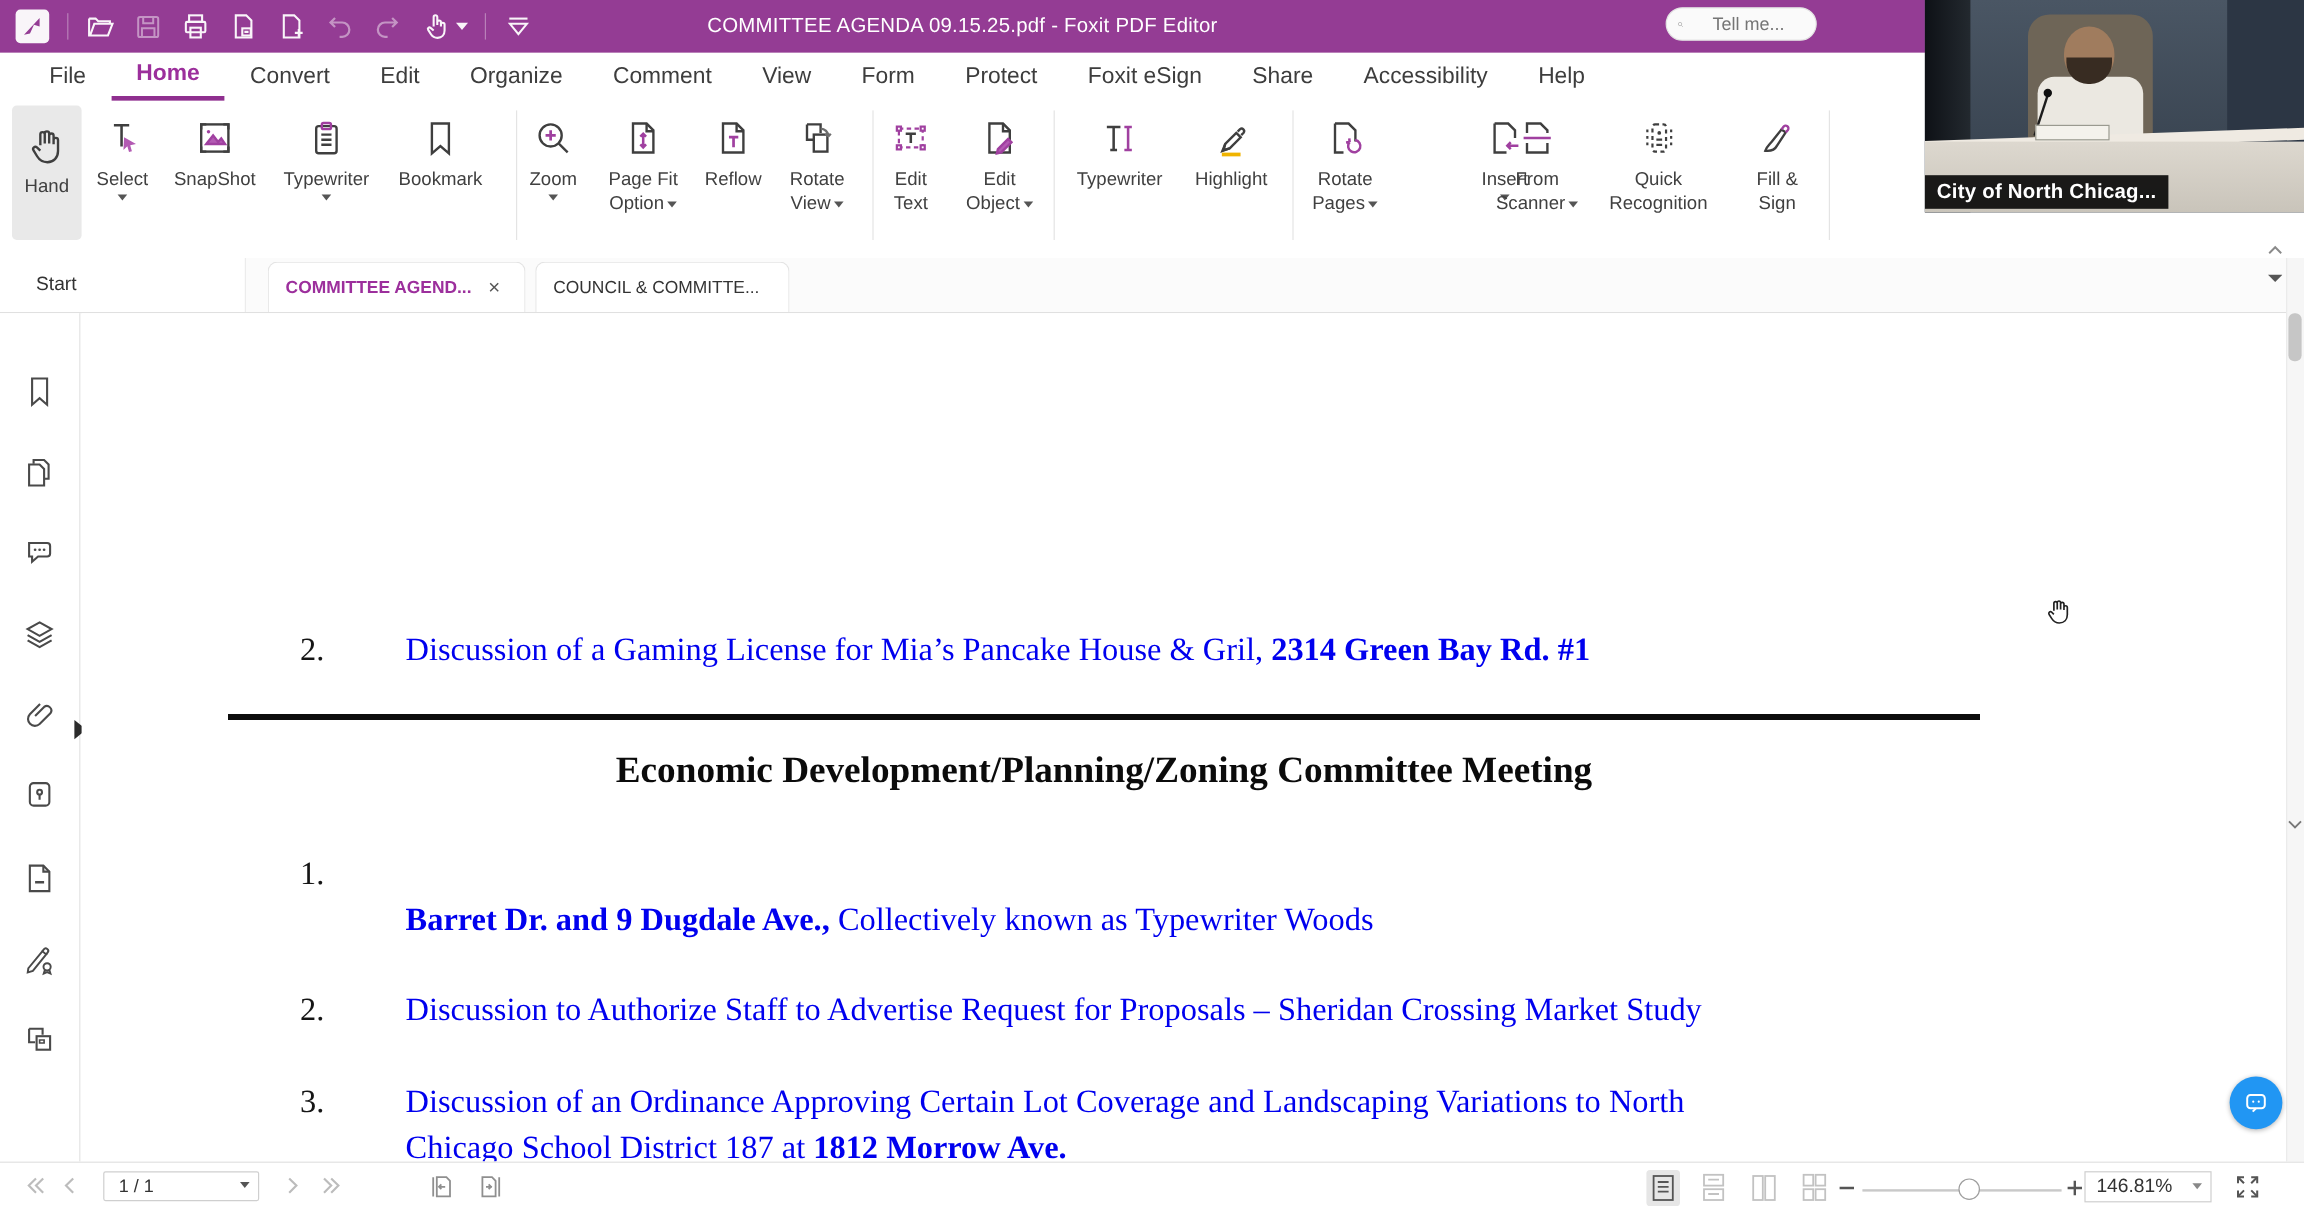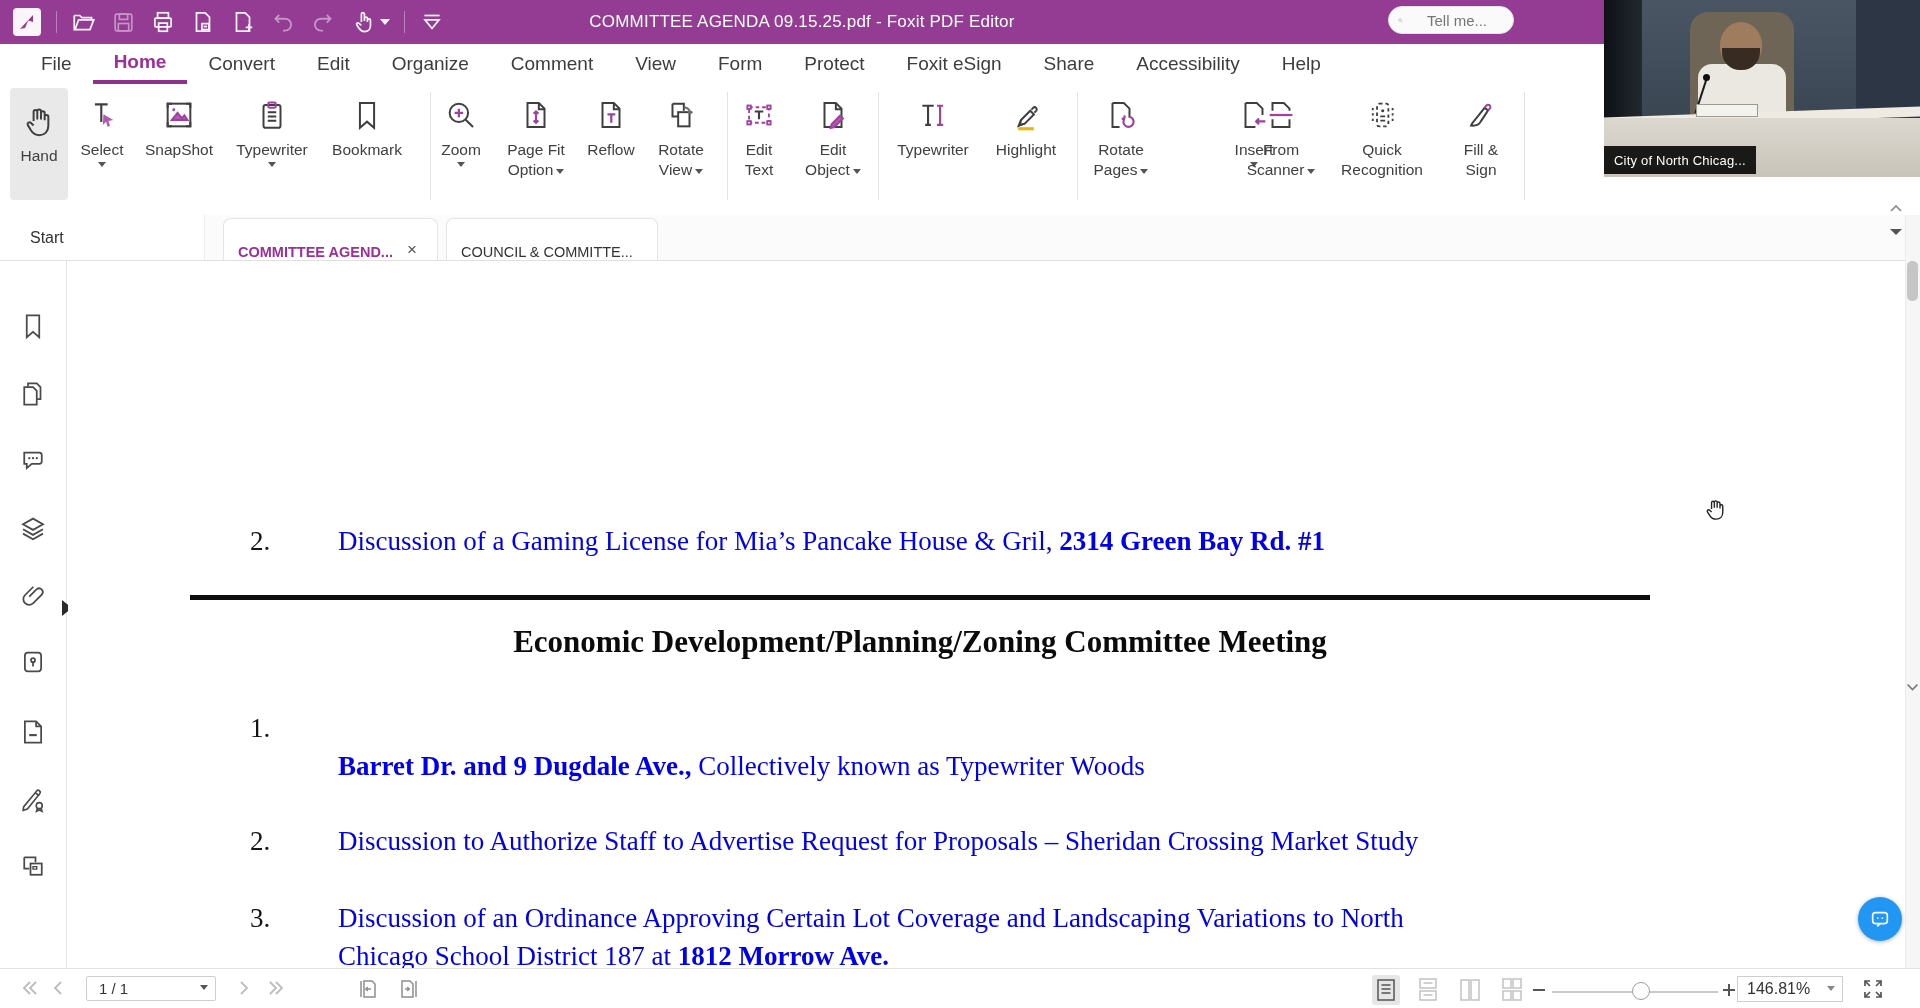--- a/index.html
+++ b/index.html
@@ -35,21 +35,21 @@
   .tri.under{display:block;margin:2px auto 0}
   .handbtn{position:absolute;left:10px;top:4px;width:58px;height:112px;background:#e9e9e9;border-radius:4px;text-align:center}
   .handbtn .ric{height:58px;padding-top:8px;box-sizing:border-box}
   .collapse-chev{position:absolute;left:1889px;top:120px}
 
   
   .tabbar{position:absolute;left:0;top:215px;width:1920px;height:46px;background:#fbfbfb;border-bottom:1px solid #e0e0e0;box-sizing:border-box}
   .starttab{position:absolute;left:0;top:0;width:205px;height:45px;display:flex;align-items:center;padding-left:30px;
             box-sizing:border-box;font-size:16px;color:#333;background:#fff;border-right:1px solid #ececec}
   .dtab{position:absolute;top:3px;height:42px;background:#fff;border:1px solid #e4e4e4;border-bottom:none;border-radius:8px 8px 0 0;
-        display:flex;align-items:flex-end;padding:0 14px;box-sizing:border-box;font-size:14.5px;color:#333}
+        display:flex;align-items:center;padding:0 14px;box-sizing:border-box;font-size:14.5px;color:#333}
   .dtab.active{color:#9c2f9c;font-weight:bold}
   .dtab .close{font-weight:normal;color:#555;font-size:17px;margin-left:14px}
   .tab-caret{position:absolute;left:1890px;top:228px}
 
   
   .sidebar{position:absolute;left:0;top:261px;width:67px;height:707px;background:#fff;border-right:1px solid #e4e4e4;box-sizing:border-box}
   .sicon{position:absolute;left:18px}
   .panel-handle{position:absolute;left:62px;top:600px;width:0;height:0;border:8px solid transparent;border-left:10px solid #2b2b2b}
 
   
@@ -84,21 +84,21 @@
   .v-panel{position:absolute;left:252px;top:0;width:64px;height:120px;background:#2c3644}
   .v-chair{position:absolute;left:86px;top:12px;width:104px;height:110px;background:#6e6557;border-radius:18px 18px 8px 8px}
   .v-head{position:absolute;left:116px;top:22px;width:42px;height:46px;background:#a07c5e;border-radius:50% 50% 46% 46%}
   .v-beard{position:absolute;left:118px;top:48px;width:38px;height:22px;background:#382c22;border-radius:0 0 18px 18px}
   .v-body{position:absolute;left:94px;top:64px;width:88px;height:62px;background:#ebe8e1;border-radius:14px 14px 0 0}
   .v-desk{position:absolute;left:0;top:118px;width:316px;height:59px;background:linear-gradient(180deg,#ddd8cf,#c9c4ba)}
   .v-desk-edge{position:absolute;left:0;top:112px;width:316px;height:10px;background:#efeae2;transform:skewY(-2deg)}
   .v-plate{position:absolute;left:92px;top:104px;width:62px;height:13px;background:#f4f2ec;border:1px solid #9a9a90;box-sizing:border-box}
   .v-mic{position:absolute;left:96px;top:78px;width:2px;height:36px;background:#1c1c1c;transform:rotate(18deg)}
   .v-michead{position:absolute;left:99px;top:74px;width:7px;height:7px;background:#101010;border-radius:50%}
-  .v-caption{position:absolute;left:0;top:146px;height:28px;background:rgba(0,0,0,.88);color:#fff;font-size:13px;font-weight:normal;
+  .v-caption{position:absolute;left:0;top:146px;height:28px;background:rgba(0,0,0,.88);color:#fff;font-size:17px;font-weight:bold;
              display:flex;align-items:center;padding:0 10px;letter-spacing:.2px}
 
   
   .chatfab{position:absolute;left:1858px;top:897px;width:44px;height:44px;border-radius:50%;background:#2196f3;
            display:flex;align-items:center;justify-content:center;box-shadow:0 1px 4px rgba(0,0,0,.3)}
 
   
   .cursor{position:absolute;left:1702px;top:495px}
 </style>
 </head>

